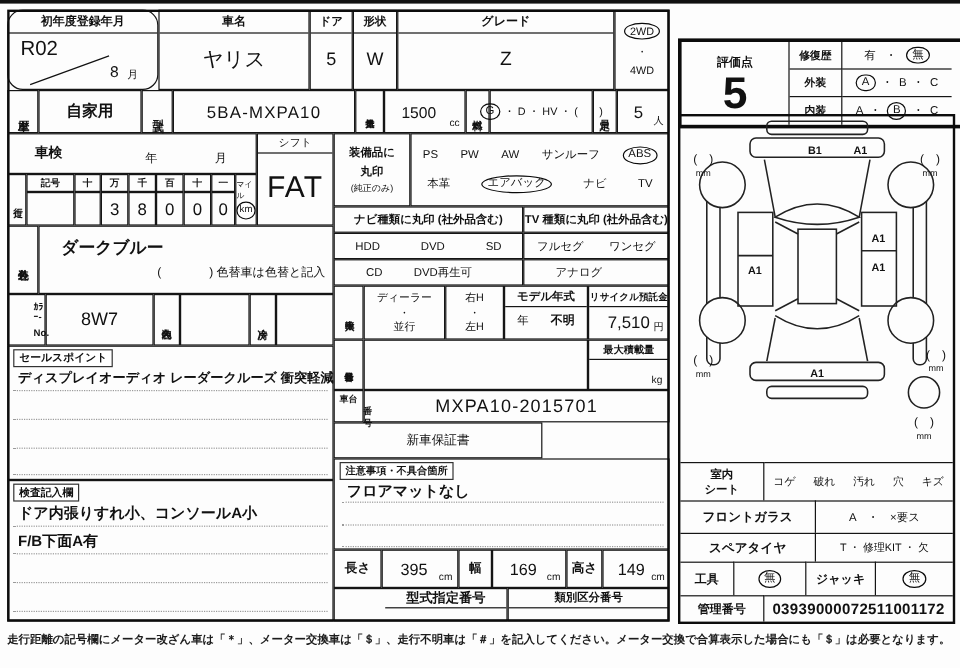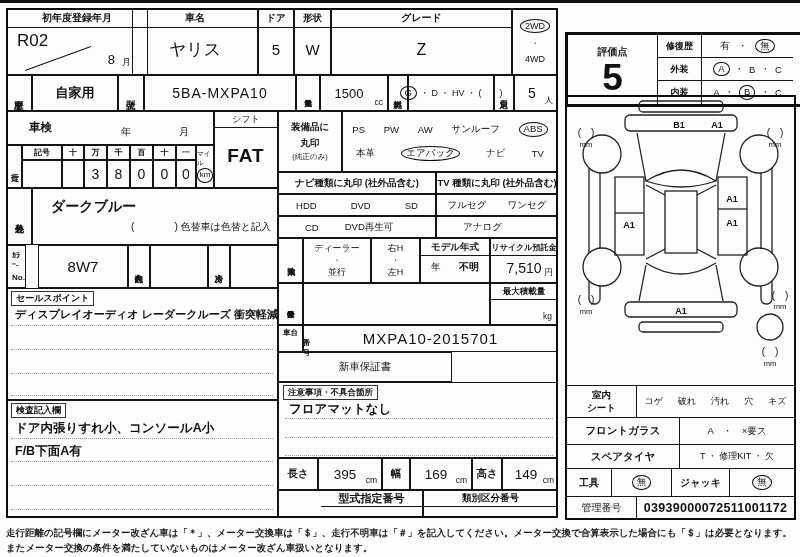--- a/index.html
+++ b/index.html
@@ -18,21 +18,21 @@
   .bwrap{position:absolute;box-sizing:border-box;border:2px solid #0c0c0c;pointer-events:none;}
   .col{display:flex;flex-direction:column;align-items:center;justify-content:space-evenly;}
   .sa{display:flex;align-items:center;justify-content:space-around;width:100%;}
 </style>
 </head>
 <body>
 
 <div id="sheet">
   <div class="abs" style="left:0;top:0;width:800px;height:3px;background:#111;"></div>
 
-  <div class="c" style="left:6px;top:8px;width:142px;height:67px;">
+  <div class="c" style="left:6px;top:8px;width:126px;height:67px;border-radius:13px;">
     <div class="hdr" style="height:18px;font-size:10px;">初年度登録年月</div>
     <div class="abs" style="left:10px;top:22px;font-size:17px;">R02</div>
     <div class="abs" style="left:16px;top:49px;width:70px;border-top:1.3px solid #111;transform:rotate(-20deg);"></div>
     <div class="abs" style="right:32px;bottom:7px;font-size:13px;">8</div>
     <div class="abs" style="right:16px;bottom:5px;font-size:9px;">月</div>
   </div>
 
   <div class="c" style="left:132px;top:8px;width:126px;height:67px;">
     <div class="hdr" style="height:18px;font-size:10px;">車名</div>
     <div style="margin-top:16px;font-size:17px;">ヤリス</div>
@@ -94,21 +94,21 @@
   </div>
 
   <div class="c" style="left:6px;top:111px;width:208px;height:34px;">
     <span class="abs" style="left:22px;top:8px;font-size:11.5px;font-weight:bold;">車検</span>
     <span class="abs" style="left:114px;bottom:5px;font-size:10px;">年</span>
     <span class="abs" style="left:172px;bottom:5px;font-size:10px;">月</span>
   </div>
 
   <div class="c" style="left:214px;top:111px;width:64px;height:77px;">
     <div class="hdr" style="height:15px;font-size:9px;font-weight:normal;">シフト</div>
-    <div style="margin-top:13px;font-size:19px;letter-spacing:1px;font-weight:bold;">FAT</div>
+    <div style="margin-top:13px;font-size:25px;letter-spacing:1px;">FAT</div>
   </div>
 
   <div class="c" style="left:6px;top:145px;width:16px;height:43px;">
     <span class="vert" style="font-size:8px;letter-spacing:0;">走行</span>
   </div>
   <div class="c" style="left:22px;top:145px;width:40px;height:15px;font-size:8px;font-weight:bold;">
       <span>記号</span>
     </div>
   <div class="c" style="left:62px;top:145px;width:22px;height:15px;font-size:8px;font-weight:bold;">
       <span>十</span>
@@ -157,21 +157,21 @@
   </div>
 
   <div class="c" style="left:6px;top:188px;width:26px;height:57px;">
     <span class="vert" style="font-size:9px;letter-spacing:0;">外装色</span>
   </div>
   <div class="c" style="left:32px;top:188px;width:246px;height:57px;">
     <span class="abs" style="left:18px;top:9px;font-size:14px;font-weight:bold;">ダークブルー</span>
     <span class="abs" style="right:6px;bottom:10px;font-size:10px;">(　　　　) 色替車は色替と記入</span>
   </div>
 
-  <div class="c col" style="left:6px;top:245px;width:20px;height:43px;align-items:flex-start;padding-left:5px;">
+  <div class="c col" style="left:6px;top:245px;width:32px;height:43px;align-items:flex-start;padding-left:21px;">
     <span style="font-size:8px;font-weight:bold;">ｶﾗｰ-</span>
     <span style="font-size:8px;font-weight:bold;">No.</span>
   </div>
   <div class="c" style="left:38px;top:245px;width:90px;height:43px;">
     <span style="font-size:15px;">8W7</span>
   </div>
   <div class="c" style="left:128px;top:245px;width:22px;height:43px;">
     <span class="vert" style="font-size:8.5px;letter-spacing:0;">内装色</span>
   </div>
   <div class="c" style="left:150px;top:245px;width:58px;height:43px;"></div>
@@ -454,22 +454,21 @@
       <span class="circ" style="font-size:9.5px;">無</span>
     </div>
     <div class="c" style="left:105px;top:371px;width:58px;height:28px;border-width:1px 1px 0 0;">
       <span style="font-size:10px;font-weight:bold;">ジャッキ</span>
     </div>
     <div class="c" style="left:163px;top:371px;width:64px;height:28px;border-width:1px 0 0 0;">
       <span class="circ" style="font-size:9.5px;">無</span>
     </div>
 
     <div class="c" style="left:0;top:399px;width:70px;height:22px;border-width:1px 1px 0 0;">
-      <span style="font-size:10px;font-weight:normal;">管理番号</span>
+      <span style="font-size:10px;font-weight:bold;">管理番号</span>
     </div>
     <div class="c" style="left:70px;top:399px;width:157px;height:22px;border-width:1px 0 0 0;">
       <span style="font-size:12.5px;font-weight:bold;letter-spacing:0.3px;">03939000072511001172</span>
     </div>
   </div>
 
   <div class="abs" style="left:6px;top:527px;width:792px;font-size:9.5px;font-weight:bold;color:#1c1c1c;white-space:nowrap;">走行距離の記号欄にメーター改ざん車は「＊」、メーター交換車は「＄」、走行不明車は「＃」を記入してください。メーター交換で合算表示した場合にも「＄」は必要となります。</div>
-  <div class="abs" style="left:6px;top:542px;width:792px;font-size:9.5px;font-weight:bold;color:#1c1c1c;white-space:nowrap;">またメーター交換の条件を満たしていないものはメーター改ざん車扱いとなります。</div>
 </div>
 
 </body></html>

